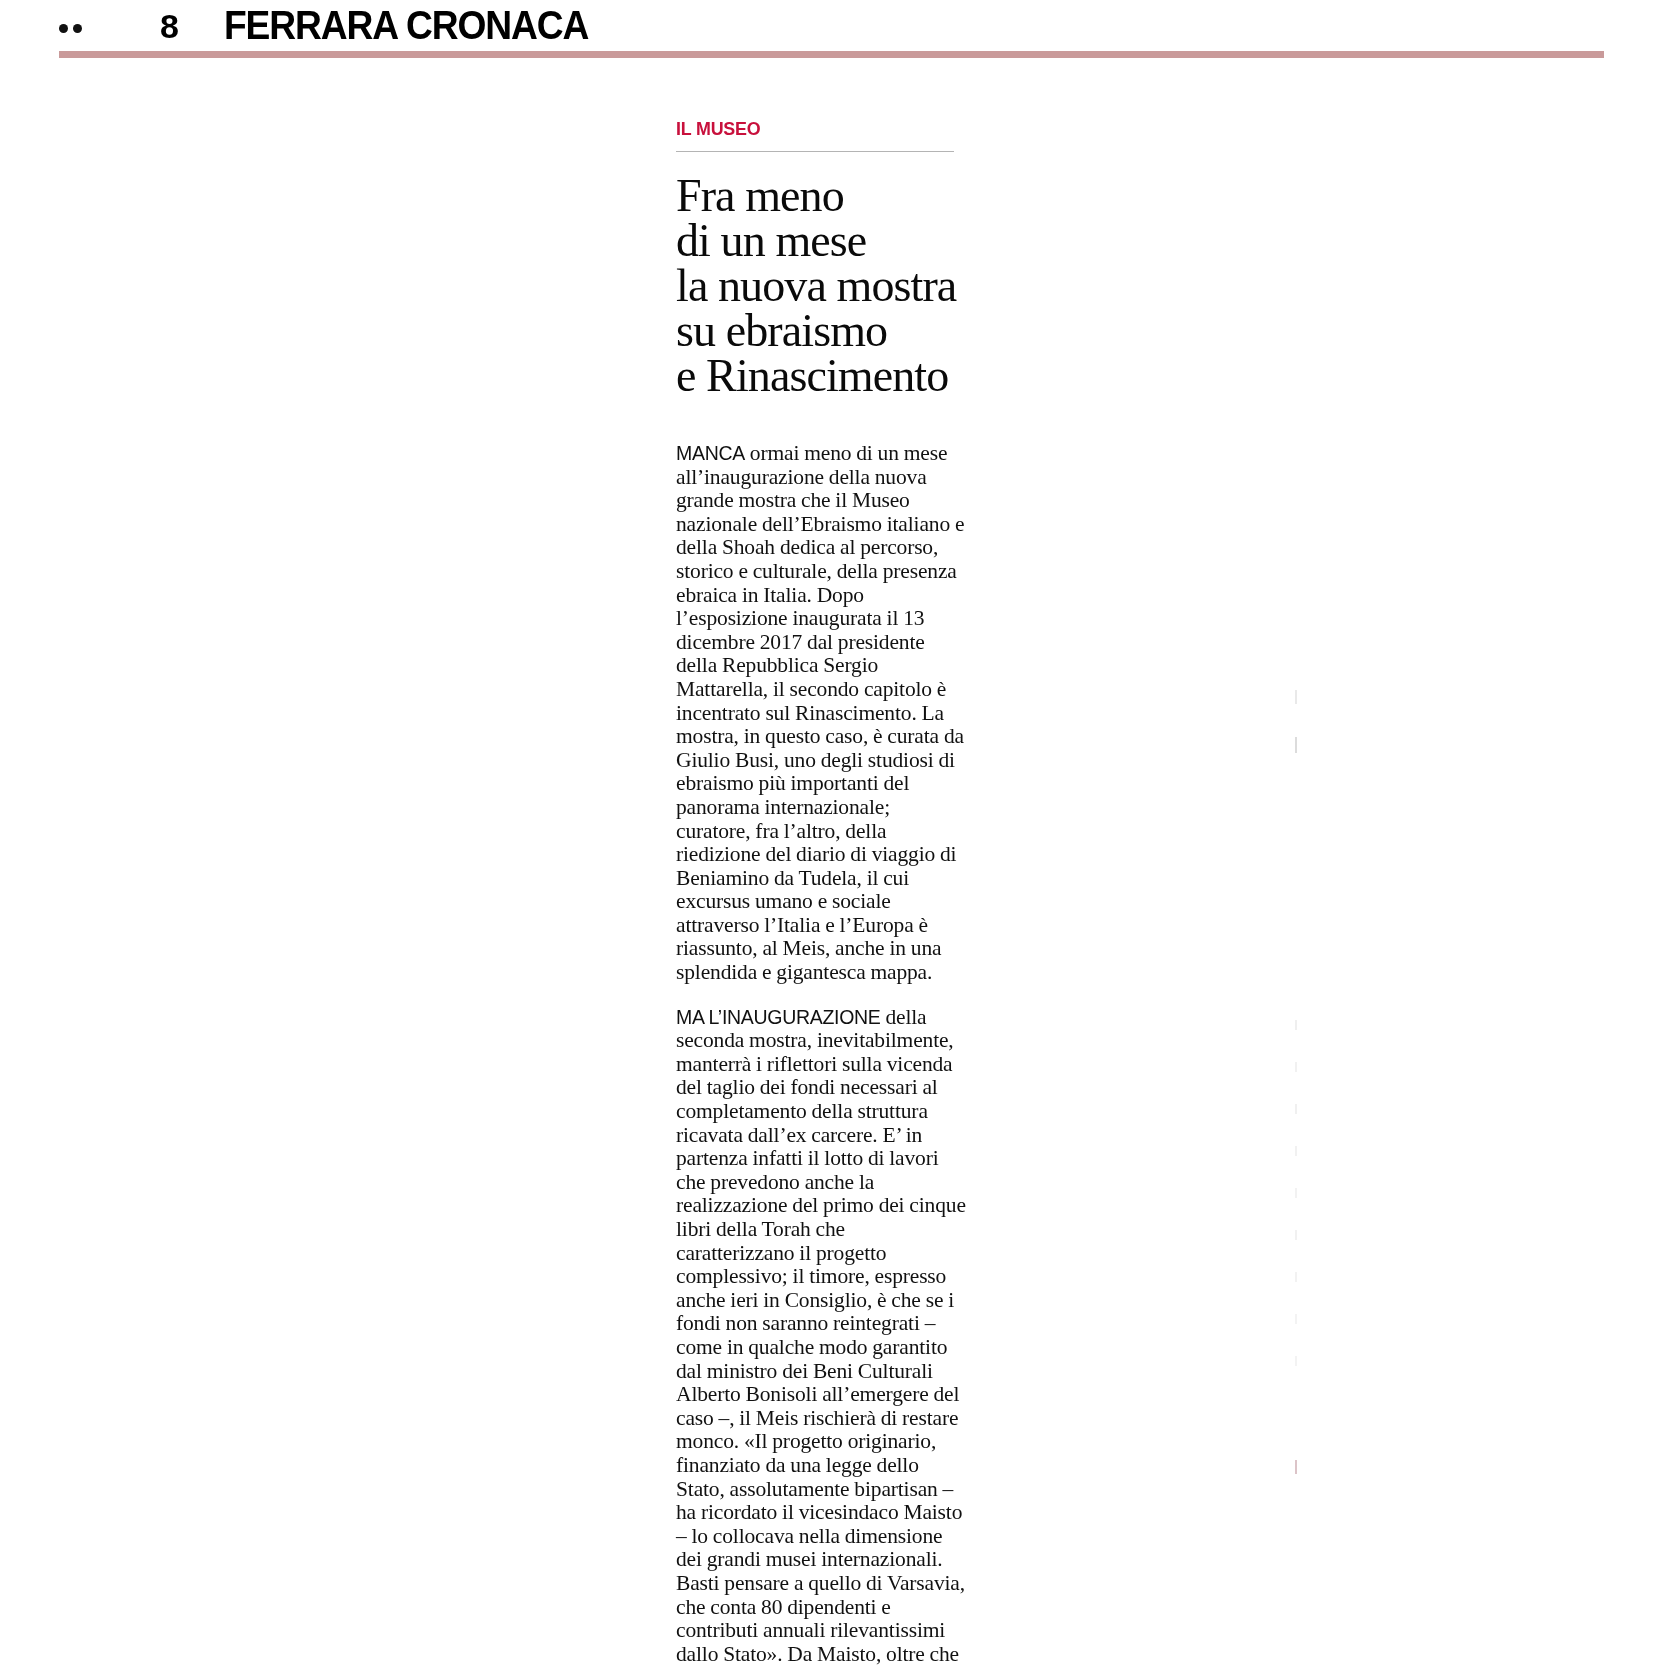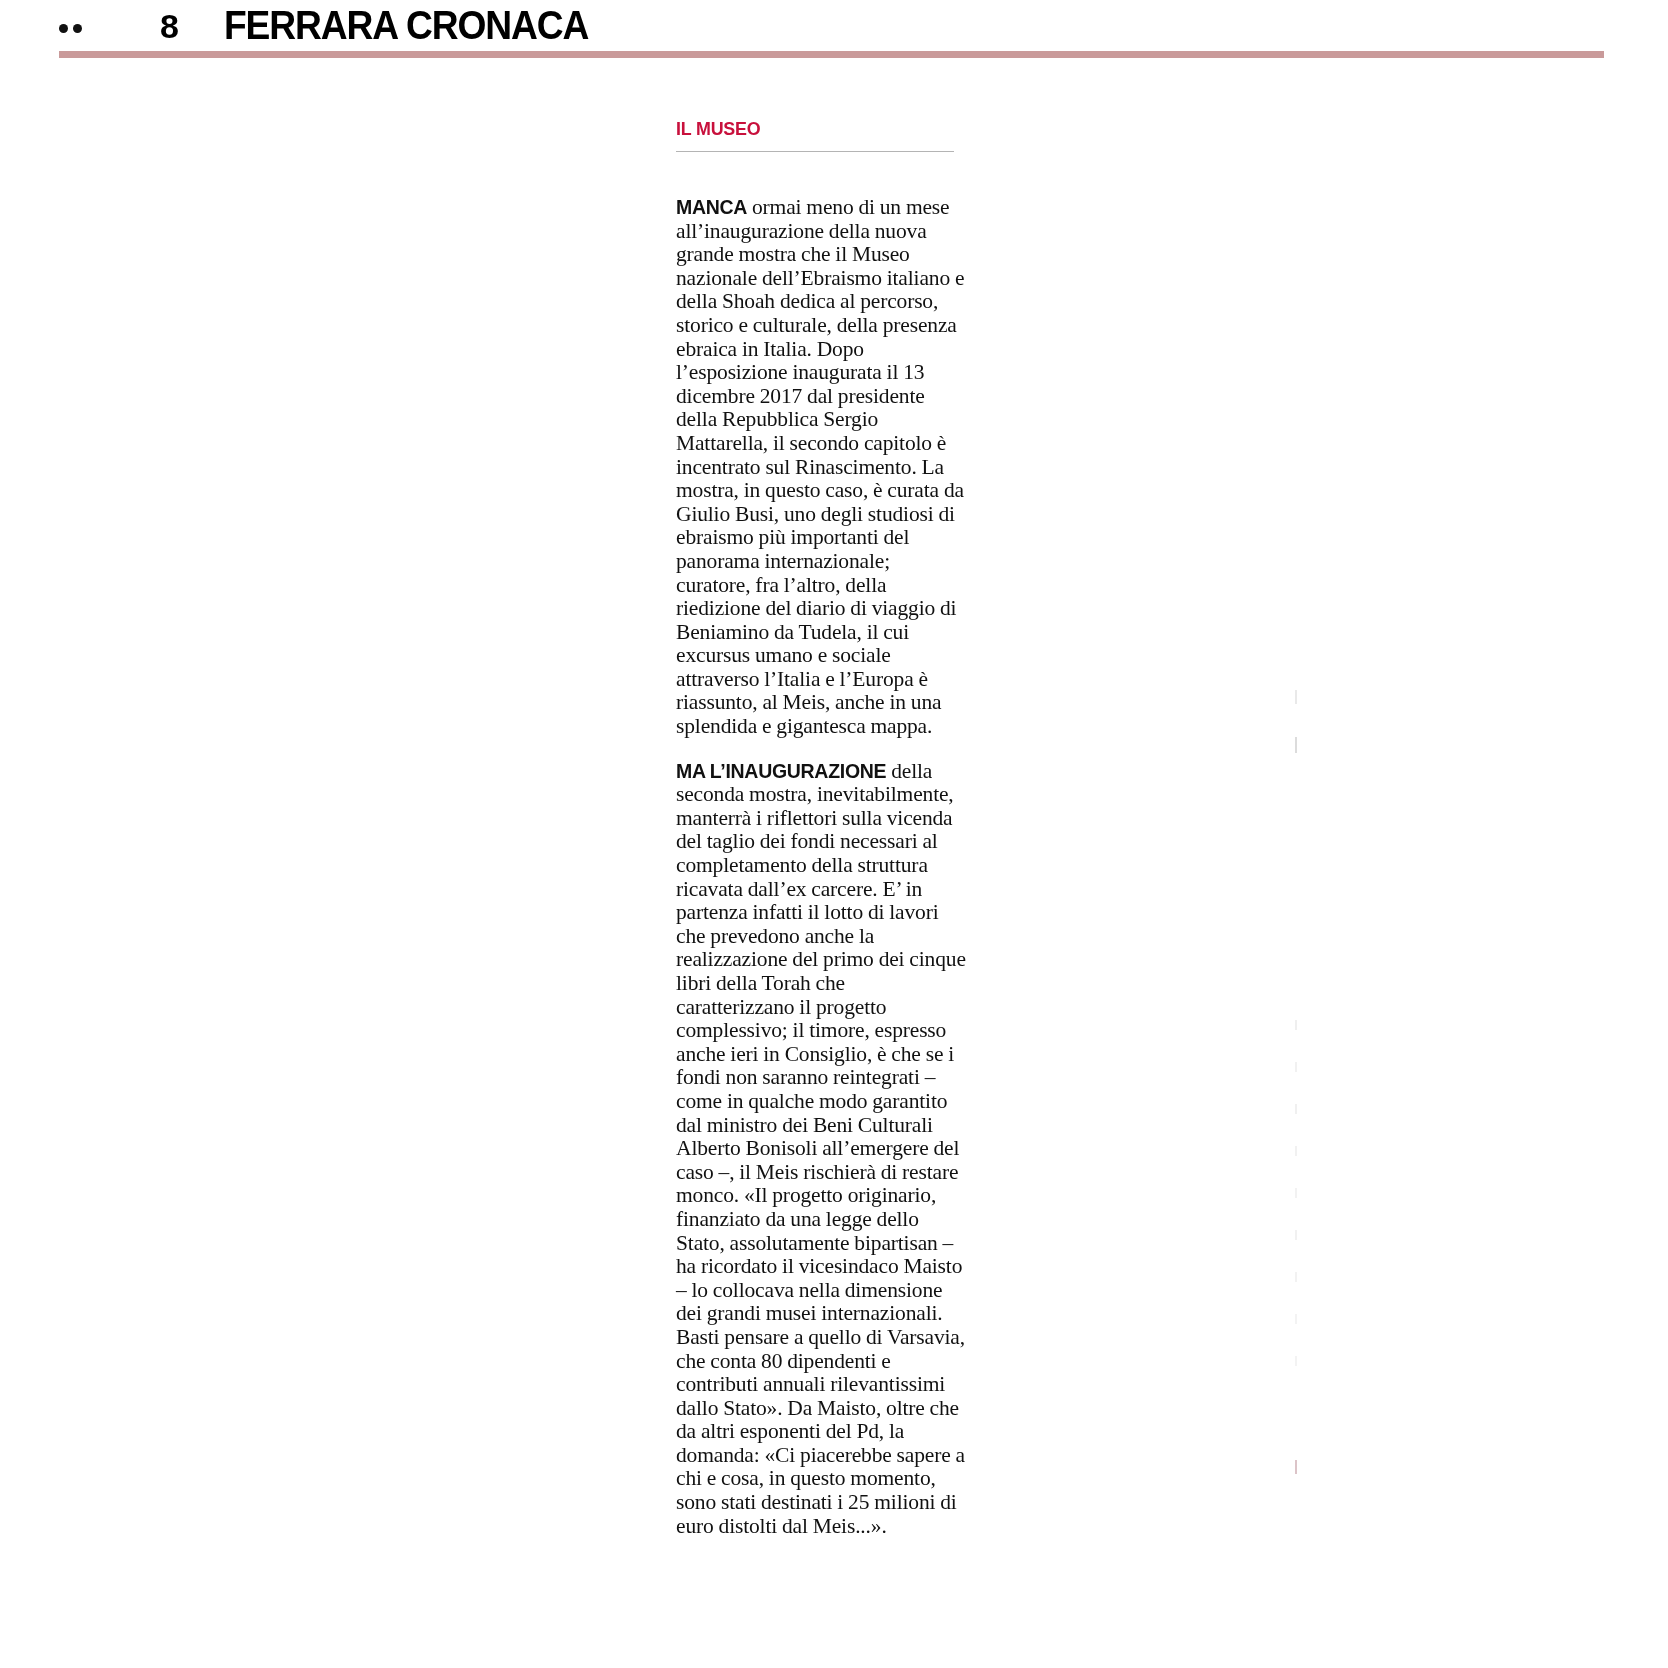--- a/index.html
+++ b/index.html
@@ -157,21 +157,21 @@
     line-height: 23.6px;
     color: #111111;
     text-align: left;
     letter-spacing: -0.15px;
     word-spacing: -0.3px;
   }
   .body-copy p { margin: 0; }
   .body-copy p + p { margin-top: 21px; }
   .lead-in {
     font-family: "Liberation Sans", sans-serif;
-    font-weight: bold;
+    font-weight: normal;
     font-size: 19.5px;
     letter-spacing: -0.3px;
   }
 
   
   .artifacts {
     position: absolute;
     left: 1295px;
     top: 690px;
     width: 30px;
@@ -207,20 +207,25 @@
 
   <div class="header-rule"></div>
 </div>
 
 <div class="article">
 
   <div class="kicker">IL MUSEO</div>
 
   <div class="kicker-rule"></div>
 
+  <h1 class="headline">Fra meno
+di un mese
+la nuova mostra
+su ebraismo
+e Rinascimento</h1>
 
   <div class="body-copy">
     <p><span class="lead-in">MANCA</span><span> ormai meno di un mese all’inaugurazione della nuova grande mostra che il Museo nazionale dell’Ebraismo italiano e della Shoah dedica al percorso, storico e culturale, della presenza ebraica in Italia. Dopo l’esposizione inaugurata il 13 dicembre 2017 dal presidente della Repubblica Sergio Mattarella, il secondo capitolo è incentrato sul Rinascimento. La mostra, in questo caso, è curata da Giulio Busi, uno degli studiosi di ebraismo più importanti del panorama internazionale; curatore, fra l’altro, della riedizione del diario di viaggio di Beniamino da Tudela, il cui excursus umano e sociale attraverso l’Italia e l’Europa è riassunto, al Meis, anche in una splendida e gigantesca mappa.</span></p>
     <p><span class="lead-in">MA L’INAUGURAZIONE</span><span> della seconda mostra, inevitabilmente, manterrà i riflettori sulla vicenda del taglio dei fondi necessari al completamento della struttura ricavata dall’ex carcere. E’ in partenza infatti il lotto di lavori che prevedono anche la realizzazione del primo dei cinque libri della Torah che caratterizzano il progetto complessivo; il timore, espresso anche ieri in Consiglio, è che se i fondi non saranno reintegrati – come in qualche modo garantito dal ministro dei Beni Culturali Alberto Bonisoli all’emergere del caso –, il Meis rischierà di restare monco. «Il progetto originario, finanziato da una legge dello Stato, assolutamente bipartisan – ha ricordato il vicesindaco Maisto – lo collocava nella dimensione dei grandi musei internazionali. Basti pensare a quello di Varsavia, che conta 80 dipendenti e contributi annuali rilevantissimi dallo Stato». Da Maisto, oltre che da altri esponenti del Pd, la domanda: «Ci piacerebbe sapere a chi e cosa, in questo momento, sono stati destinati i 25 milioni di euro distolti dal Meis...».</span></p>
   </div>
 
 </div>
 
 <div class="artifacts">
   <i style="top:0px;   height:14px; opacity:.22"></i>

